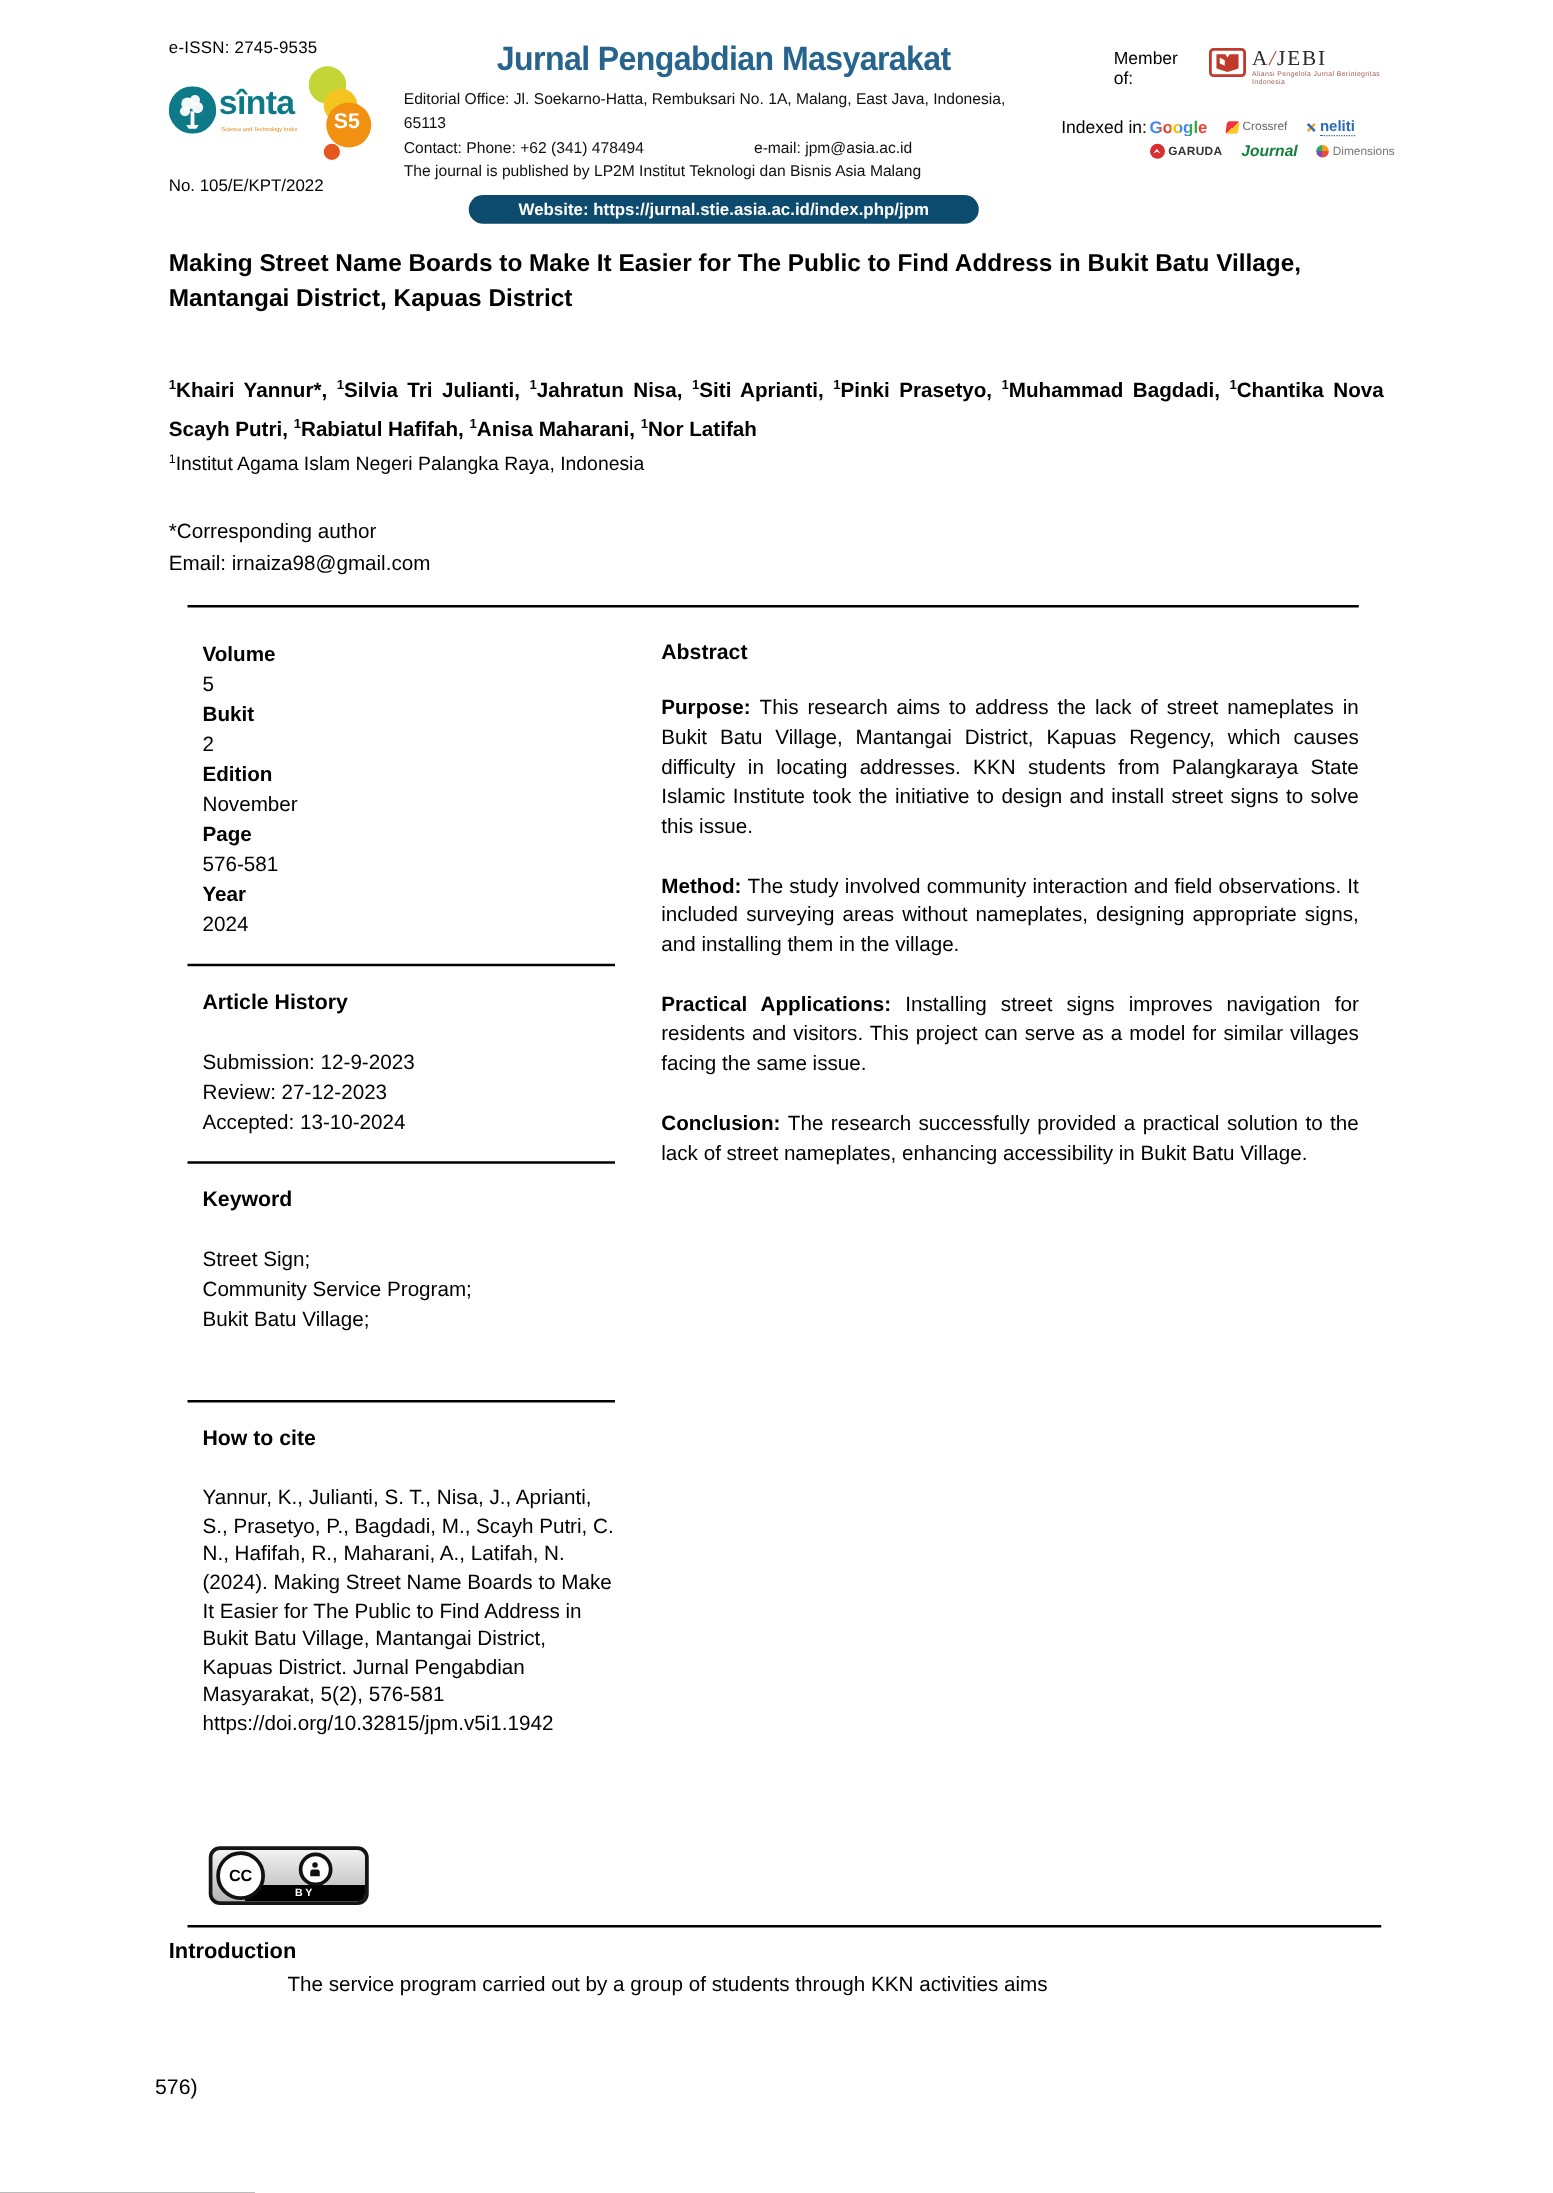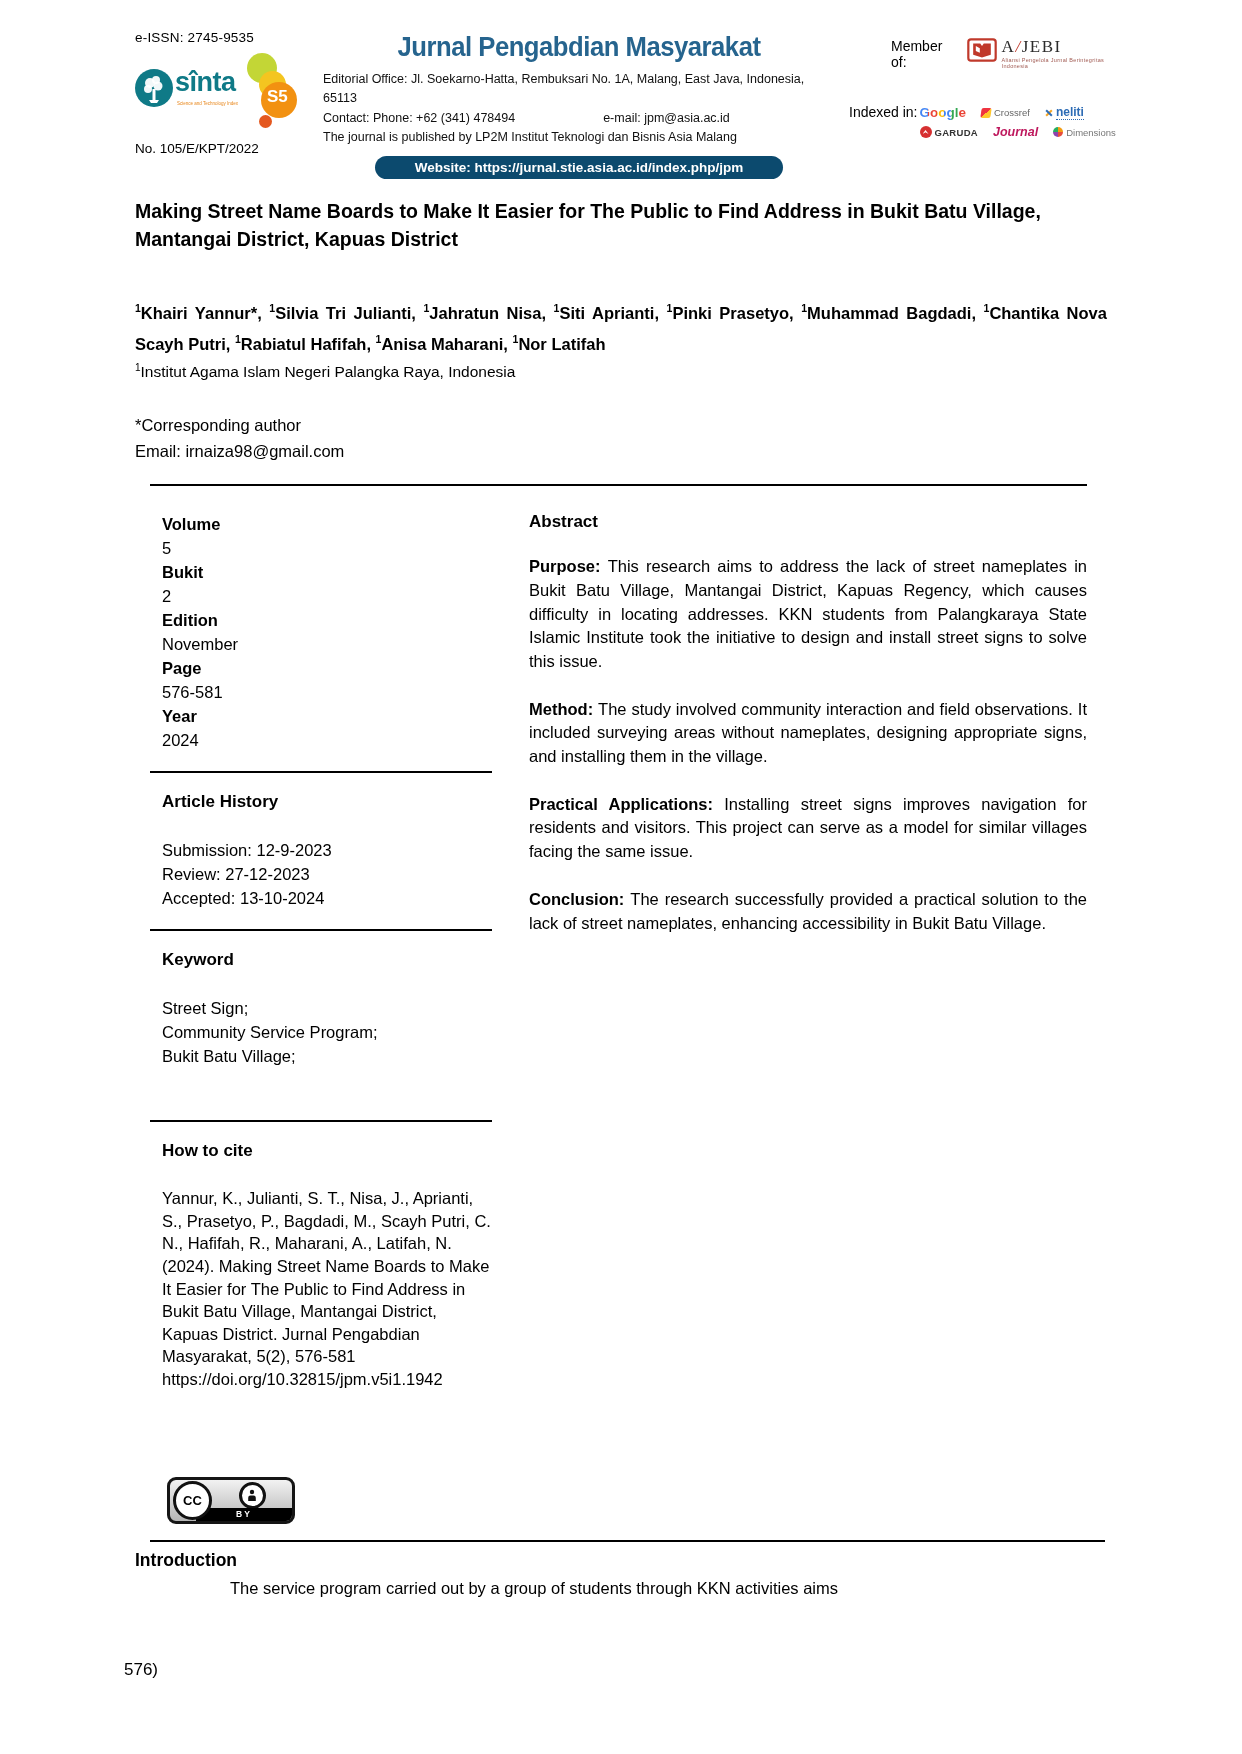--- a/index.html
+++ b/index.html
@@ -34,40 +34,40 @@
   .website-btn { margin:8px auto 0; width:fit-content; background:#0c4a6e; color:#fff; font-weight:bold;
                  font-size:13.5px; padding:4px 40px; border-radius:15px; cursor:pointer; }
 
   .hdr-right { flex:1; padding-left:14px; }
   .member-row { display:flex; gap:8px; margin-left:42px; padding-top:8px; font-size:14px; align-items:flex-start; }
   .ajebi { display:flex; gap:5px; align-items:flex-start; }
   .ajebi-txt { display:flex; flex-direction:column; }
   .ajebi-word { font-family:"Liberation Serif","DejaVu Serif",serif; font-size:17px; letter-spacing:1.5px; color:#2b2b2b; line-height:1.1; }
   .ajebi-word .slash { color:#c0392b; font-style:italic; }
   .ajebi-caption { font-size:5.5px; color:#a05a52; letter-spacing:.3px; }
-  .indexed-row { display:flex; gap:2px; margin-top:34px; font-size:14px; }
+  .indexed-row { display:flex; gap:2px; margin-top:23px; font-size:14px; }
   .idx-grid { display:flex; flex-direction:column; gap:5px; padding-top:1px; }
   .idx-line { display:flex; gap:15px; align-items:center; }
   .idx-item { display:flex; align-items:center; gap:3px; }
   .google-word { font-weight:bold; font-size:13.5px;
     background:linear-gradient(90deg,#4285F4 0 18%,#EA4335 18% 36%,#FBBC05 36% 52%,#4285F4 52% 68%,#34A853 68% 84%,#EA4335 84% 100%);
     -webkit-background-clip:text; background-clip:text; color:transparent; }
   .crossref-icon { width:10px; height:10px; border-radius:2px; transform:skewX(-8deg);
     background:linear-gradient(135deg,#ef3340 50%,#ffc72c 50%); }
   .crossref-label { font-size:9.5px; color:#666; }
   .neliti-icon { position:relative; width:8px; height:8px; }
   .neliti-icon::before,.neliti-icon::after { content:""; position:absolute; left:3px; top:0; width:2px; height:8px; background:#f5a623; }
   .neliti-icon::before { transform:rotate(45deg); }
   .neliti-icon::after  { transform:rotate(-45deg); background:#2d6cb5; }
   .neliti-label { font-size:12px; font-weight:bold; color:#2d6cb5; border-bottom:1px dotted #2d6cb5; }
   .garuda-icon { position:relative; width:12px; height:12px; border-radius:50%; background:#d63031; }
   .garuda-icon::after { content:""; position:absolute; left:3px; top:4px; width:6px; height:4px;
     background:#fff; clip-path:polygon(0 100%,50% 0,100% 100%,50% 55%); }
   .garuda-label { font-size:9.5px; font-weight:bold; color:#333; letter-spacing:.3px; }
-  .journal-label { font-size:12.5px; font-style:italic; font-weight:bold; color:#be185d; }
+  .journal-label { font-size:12.5px; font-style:italic; font-weight:bold; color:#15803d; }
   .dimensions-icon { width:10px; height:10px; border-radius:50%;
     background:conic-gradient(#f39c12 0 25%,#e74c3c 25% 50%,#8e44ad 50% 75%,#27ae60 75% 100%); }
   .dimensions-label { font-size:9.5px; color:#777; }
 
   
   .content { position:absolute; top:165px; left:135px; width:972px; }
   .article-title { margin:32px 0 0; font-size:19.5px; line-height:28px; font-weight:bold; }
   .authors { margin:42px 0 0; font-size:16.5px; font-weight:bold; line-height:26px; text-align:justify; }
   .authors sup { font-size:10.5px; }
   .affiliation { margin:0; font-size:15.5px; line-height:24px; }

